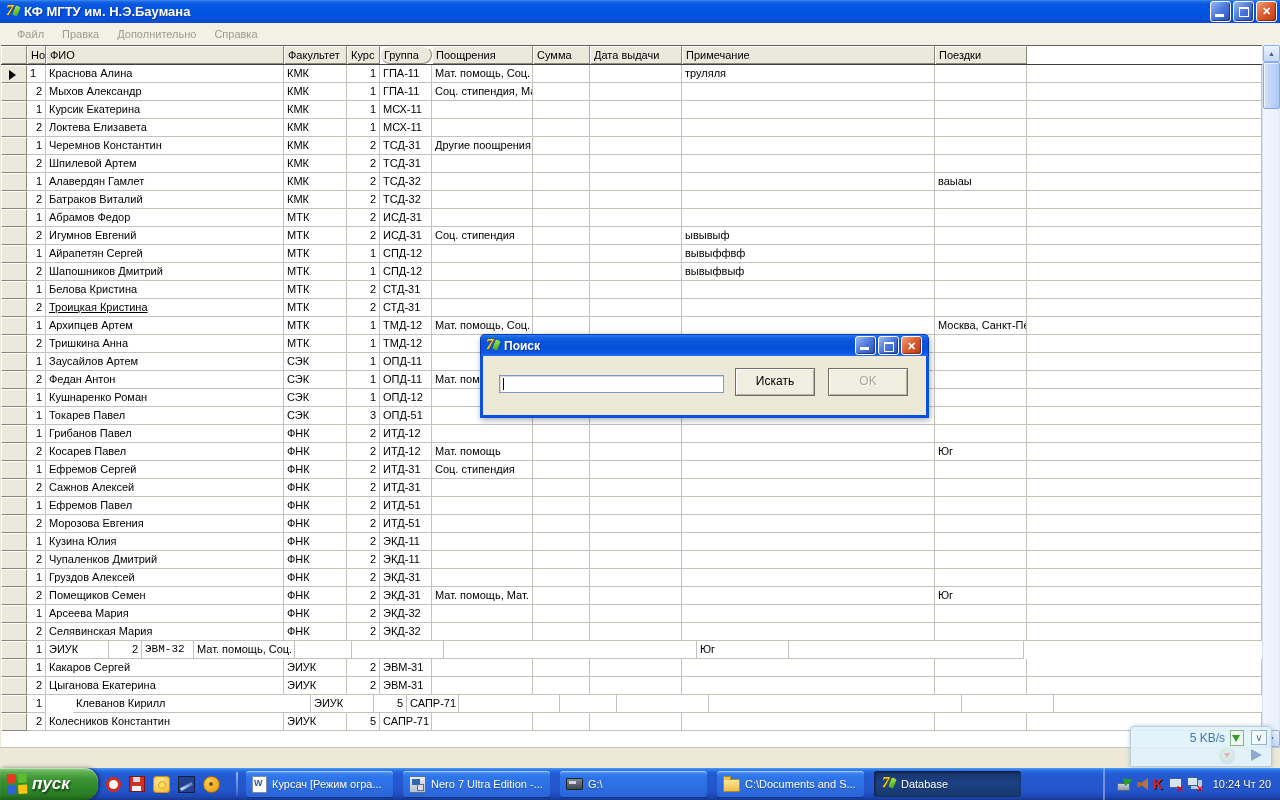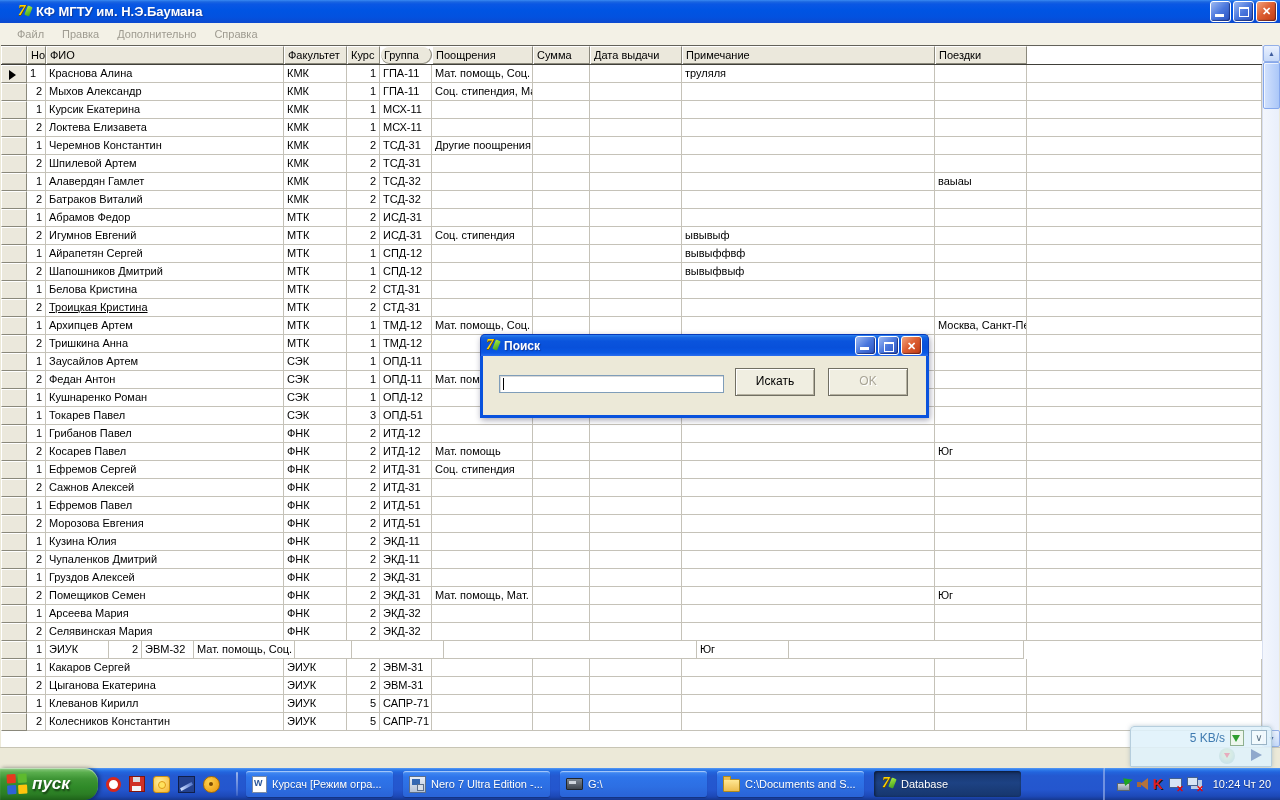--- a/index.html
+++ b/index.html
@@ -3,21 +3,21 @@
 <meta charset="utf-8">
 <style>
   html,body{margin:0;padding:0}
   body{width:1280px;height:800px;overflow:hidden;position:relative;background:#ece9d8;
        font-family:"Liberation Sans",sans-serif;-webkit-font-smoothing:none}
   .screen{position:absolute;inset:0}
 
   
   .titlebar{position:absolute;left:0;top:0;width:1280px;height:23px;
     background:linear-gradient(180deg,#3a8af3 0%,#1b66e0 8%,#0a57e4 18%,#0054e3 45%,#0351df 75%,#0b49cf 100%);
-    display:flex;align-items:center;gap:4px;padding-left:16px;box-sizing:border-box}
+    display:flex;align-items:center;gap:4px;padding-left:4px;box-sizing:border-box}
   .title-text{color:#fff;font-weight:bold;font-size:13px;text-shadow:1px 1px 1px #103a9e;white-space:nowrap}
   .win-controls{margin-left:auto;display:flex;gap:2px;padding-right:3px}
   .wb{width:21px;height:21px;border:1px solid #fff;border-radius:3px;position:relative;box-sizing:border-box;
       background:linear-gradient(135deg,#9db9f2 0%,#4a77dd 50%,#2a52c0 100%);box-shadow:inset -1px -1px 1px rgba(0,0,40,.45)}
   .wb.close{background:linear-gradient(135deg,#f0a37e 0%,#dd5f33 45%,#c03a12 100%)}
   .g-min{position:absolute;left:4px;bottom:4px;width:9px;height:3px;background:#fff}
   .g-restore{position:absolute;left:5px;top:5px;width:8px;height:7px;border:1px solid #fff;border-top:2px solid #fff}
   .g-close{position:absolute;left:0;top:0;width:100%;text-align:center;line-height:19px;color:#fff;font-weight:bold;font-size:11px}
   .dlgwb{width:21px;height:19px}
 
@@ -661,21 +661,21 @@
             <div class="cell" style="width: 92px;"></div>
             <div class="cell" style="width: 253px;"></div>
             <div class="cell" style="width: 92px;"></div>
             <div class="cell" style="width: 235px;"></div>
           </div>
           <div class="grid-row">
             <div class="cell indicator" style="width: 26px;"></div>
             <div class="cell" style="width: 19px; text-align: right;">1</div>
             <div class="cell" style="width: 63px;">ЭИУК</div>
             <div class="cell" style="width: 33px; text-align: right;">2</div>
-            <div class="cell" style="width: 52px;">ЭВМ-32</div>
+            <div class="cell" style="width: 52px; font-family: Liberation Mono, monospace;">ЭВМ-32</div>
             <div class="cell" style="width: 101px;">Мат. помощь, Соц.</div>
             <div class="cell" style="width: 57px;"></div>
             <div class="cell" style="width: 92px;"></div>
             <div class="cell" style="width: 253px;"></div>
             <div class="cell" style="width: 92px;">Юг</div>
             <div class="cell" style="width: 235px;"></div>
           </div>
           <div class="grid-row">
             <div class="cell indicator" style="width: 26px;"></div>
             <div class="cell" style="width: 19px; text-align: right;">1</div>
@@ -700,21 +700,21 @@
             <div class="cell" style="width: 101px;"></div>
             <div class="cell" style="width: 57px;"></div>
             <div class="cell" style="width: 92px;"></div>
             <div class="cell" style="width: 253px;"></div>
             <div class="cell" style="width: 92px;"></div>
             <div class="cell" style="width: 235px;"></div>
           </div>
           <div class="grid-row">
             <div class="cell indicator" style="width: 26px;"></div>
             <div class="cell" style="width: 19px; text-align: right;">1</div>
-            <div class="cell" style="width: 238px;">Клеванов Кирилл</div>
+            <div class="cell" style="width: 238px; margin-left: 27px;">Клеванов Кирилл</div>
             <div class="cell" style="width: 63px;">ЭИУК</div>
             <div class="cell" style="width: 33px; text-align: right;">5</div>
             <div class="cell" style="width: 52px;">САПР-71</div>
             <div class="cell" style="width: 101px;"></div>
             <div class="cell" style="width: 57px;"></div>
             <div class="cell" style="width: 92px;"></div>
             <div class="cell" style="width: 253px;"></div>
             <div class="cell" style="width: 92px;"></div>
             <div class="cell" style="width: 235px;"></div>
           </div>

